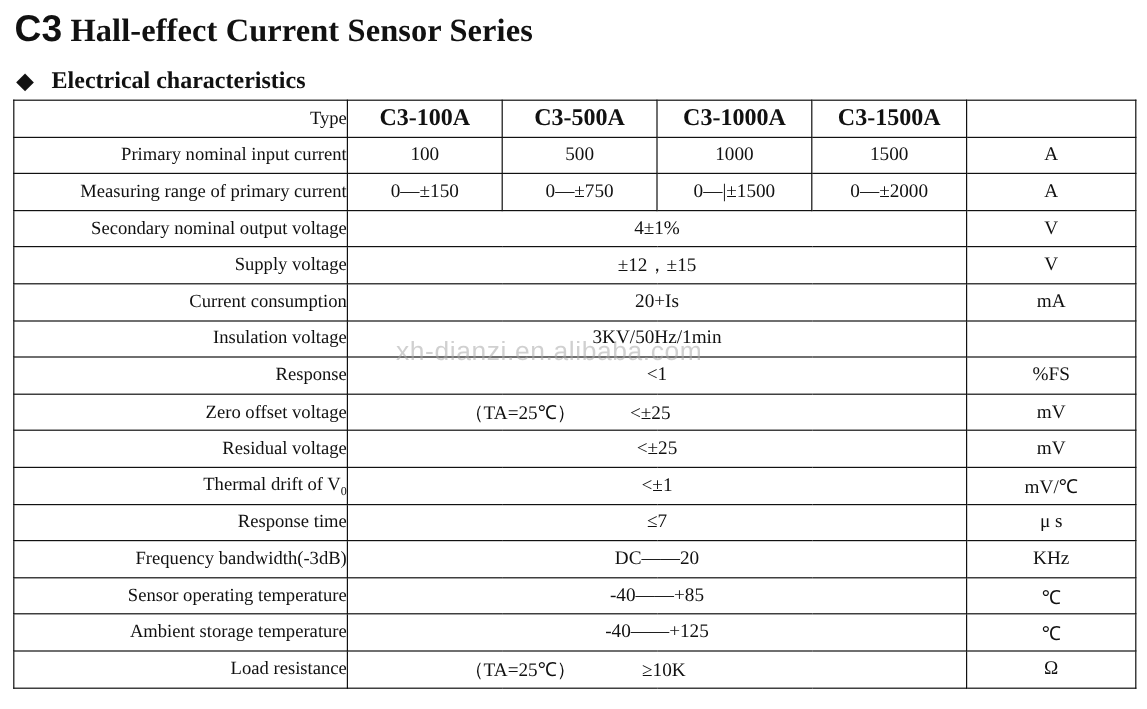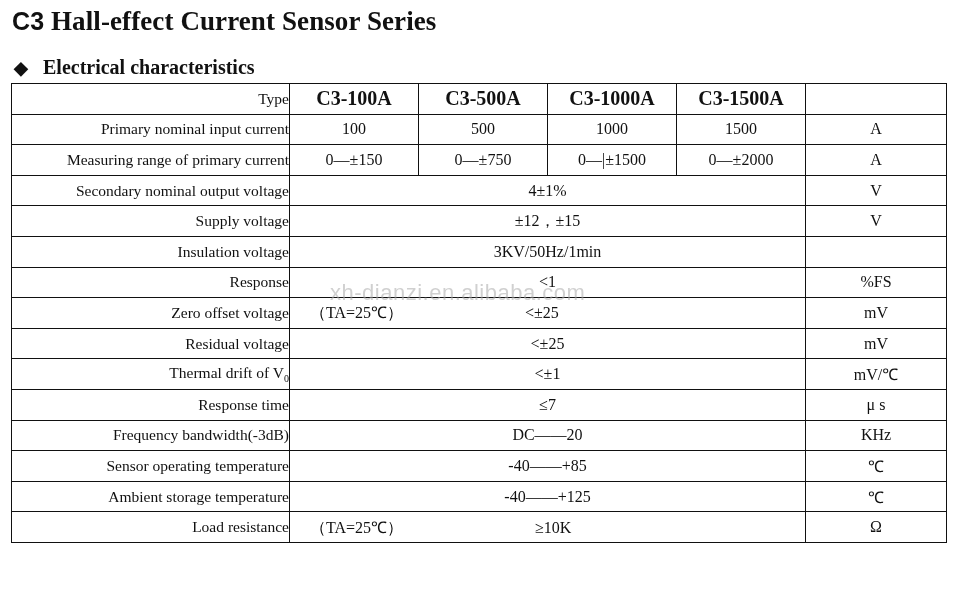--- a/index.html
+++ b/index.html
@@ -1,25 +1,25 @@
 <!DOCTYPE html>
 <html><head>
 <meta charset="utf-8">
 <style>
   html, body { margin: 0; padding: 0; background: #ffffff; }
   body { width: 956px; height: 591px; position: relative; overflow: hidden; font-family: "Liberation Serif", serif; color: #111; }
   .title { position: absolute; left: 12px; top: 6px; font-size: 27px; font-weight: bold; letter-spacing: 0.1px; white-space: nowrap; }
-  .title .c3 { font-family: "Liberation Sans", sans-serif; font-weight: bold; font-size: 25px; }
+  .title .c3 { font-family: "Liberation Sans", sans-serif; font-weight: bold; font-size: 31px; }
   .subtitle { position: absolute; left: 14px; top: 56px; font-size: 20px; font-weight: bold; white-space: nowrap; }
   .subtitle .diamond { display: inline-block; width: 24px; font-size: 18px; }
   table.spec { position: absolute; left: 11px; top: 83px; border-collapse: collapse; table-layout: fixed; width: 935px; }
   table.spec td { border: 1.3px solid #111; height: 29.6px; padding: 0; font-size: 16px; text-align: center; white-space: nowrap; }
   table.spec td.param { text-align: right; padding-left: 10px; font-size: 15.5px; }
   table.spec tr.header td.model { font-weight: bold; font-size: 20px; margin-top: 40px; }
-  .cond { display: inline-block; width: 170px; text-align: left; padding-left: 20px; }
+  .cond { display: inline-block; width: 170px; text-align: right; padding-left: 20px; }
   .withcond { text-align: left !important; }
   .withcond .val { display: inline-block; }
   sub { font-size: 10px; }
   .watermark { position: absolute; left: 330px; top: 280px; font-family: "Liberation Sans", sans-serif; font-size: 22px; color: rgba(170,170,170,0.55); letter-spacing: 0.5px; pointer-events: none; white-space: nowrap; }
 </style>
 </head>
 <body>
 
 <div class="title"><span class="c3">C3</span><span> Hall-effect Current Sensor Series</span></div>
 
@@ -66,20 +66,25 @@
     <td class="param">Secondary nominal output voltage</td>
     <td colspan="4">4±1%</td>
     <td>V</td>
   </tr>
   <tr>
     <td class="param">Supply voltage</td>
     <td colspan="4">±12，±15</td>
     <td>V</td>
   </tr>
   <tr>
+    <td class="param">Current consumption</td>
+    <td colspan="4">20+Is</td>
+    <td>mA</td>
+  </tr>
+  <tr>
     <td class="param">Insulation voltage</td>
     <td colspan="4">3KV/50Hz/1min</td>
     <td></td>
   </tr>
   <tr>
     <td class="param">Response</td>
     <td colspan="4">&lt;1</td>
     <td>%FS</td>
   </tr>
   <tr>

